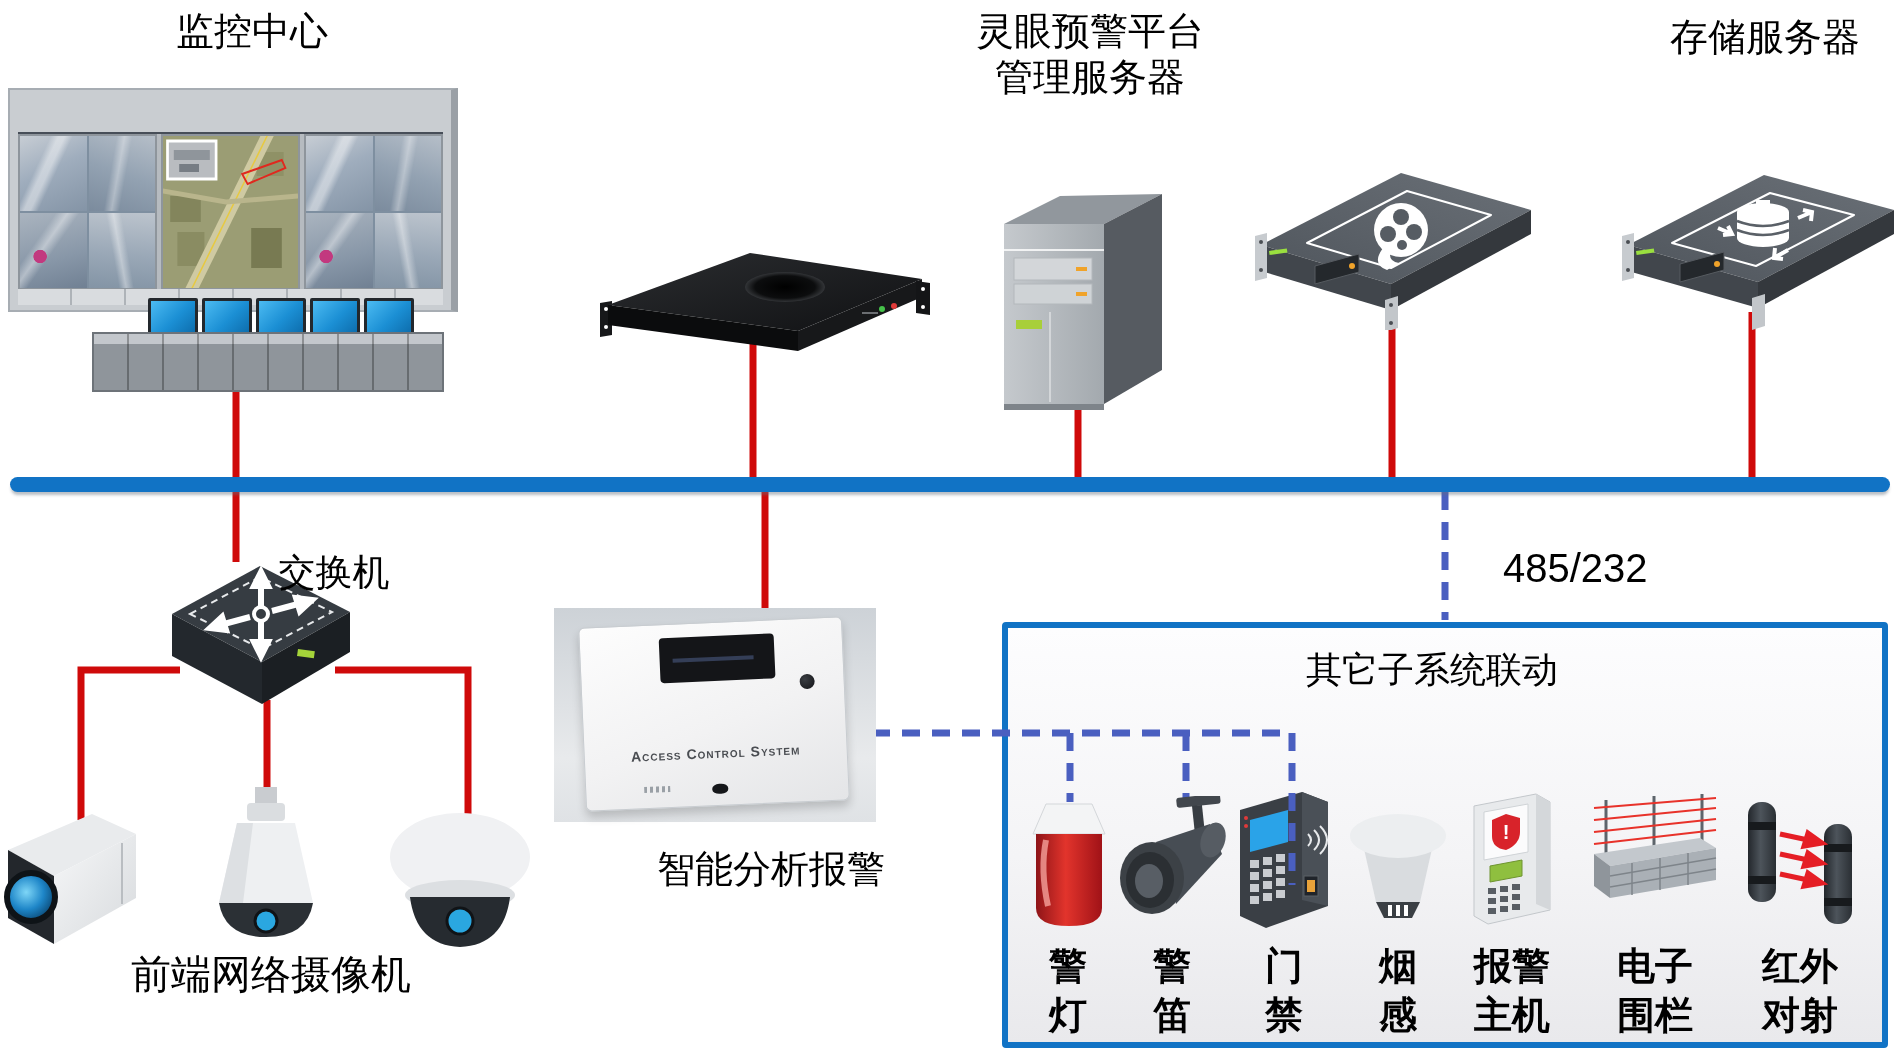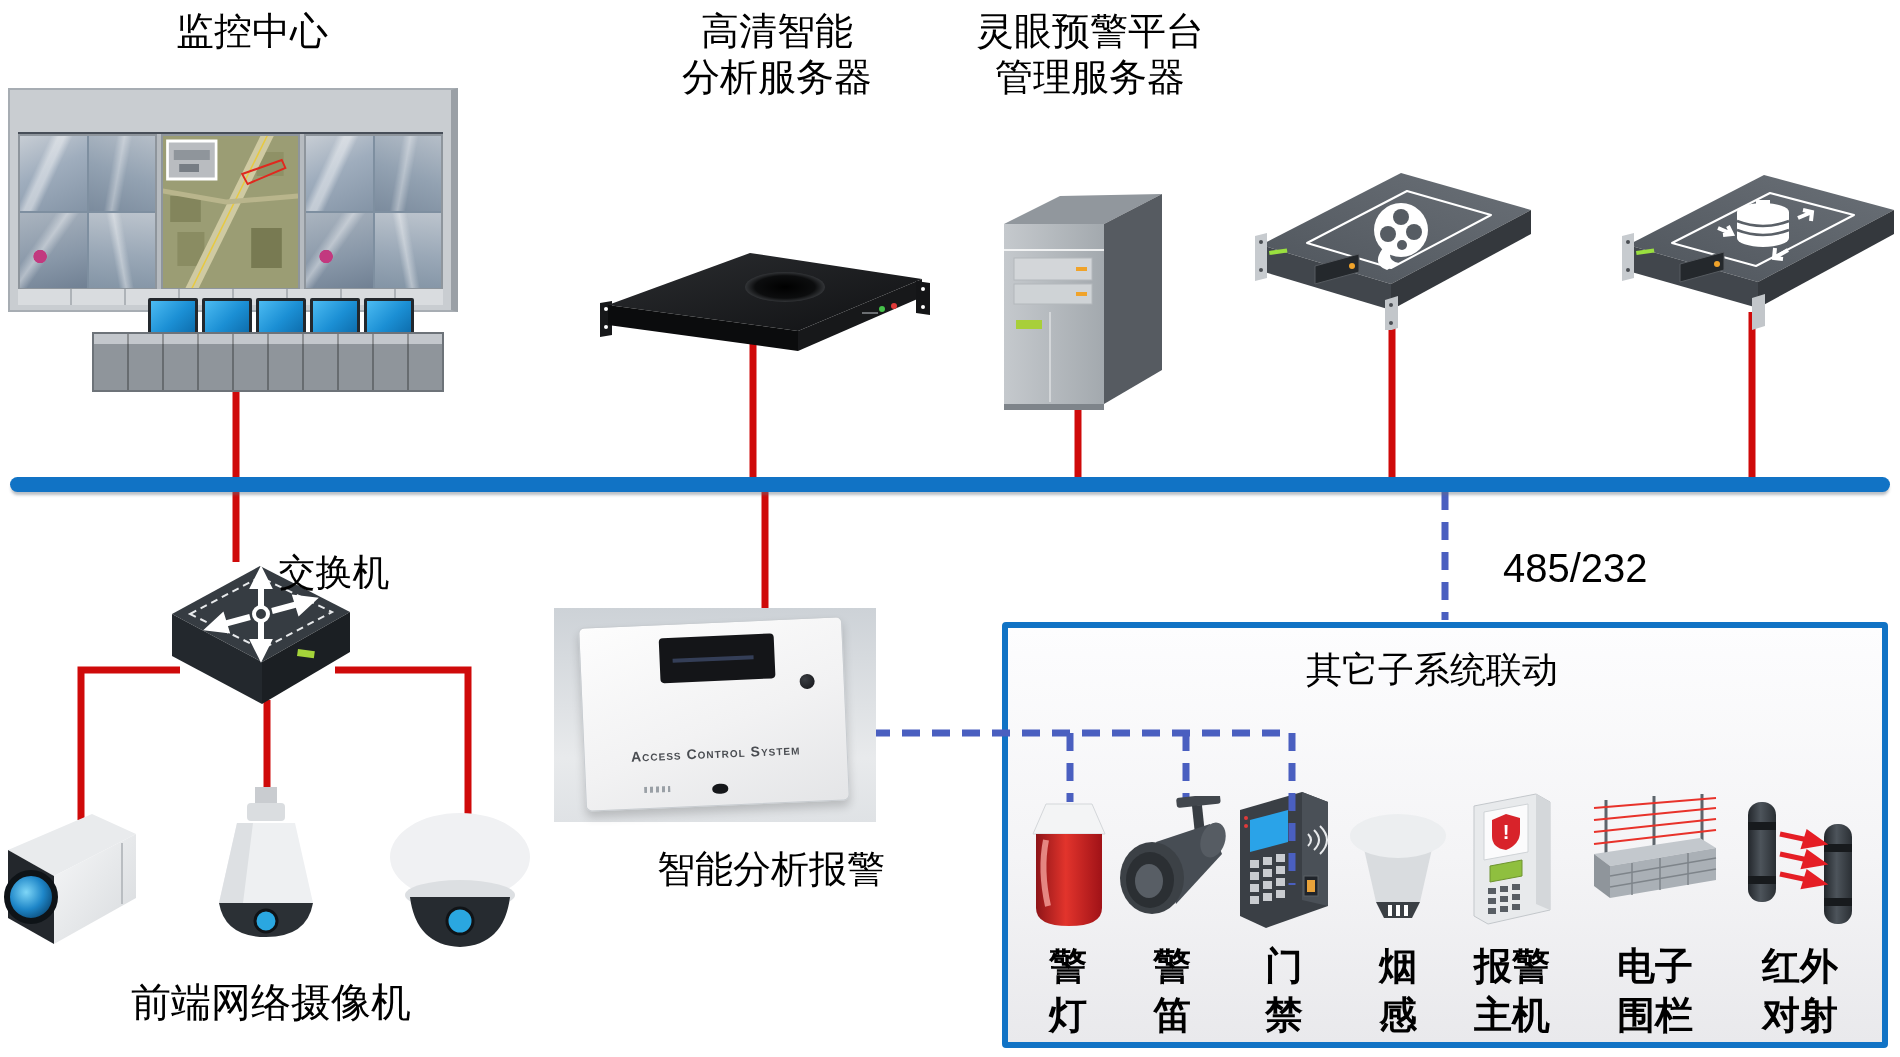--- a/index.html
+++ b/index.html
@@ -92,27 +92,26 @@
     <path d="M872 733 H1292" stroke="var(--dash)" stroke-width="7" stroke-dasharray="18 12" fill="none"></path>
     <path d="M1070 733 V802" stroke="var(--dash)" stroke-width="7" stroke-dasharray="18 12" fill="none"></path>
     <path d="M1186 733 V800" stroke="var(--dash)" stroke-width="7" stroke-dasharray="18 12" fill="none"></path>
   </svg>
 
   <div class="bus"></div>
 
   <div class="lbl big" style="left:252px;top:8px;">
     <div>监控中心</div>
   </div>
-  <div class="lbl big" style="left:777px;top:8px;">
-    <div>高清智能</div>
-    <div>分析服务器</div>
-  </div>
   <div class="lbl big" style="left:1090px;top:8px;">
     <div>灵眼预警平台</div>
     <div>管理服务器</div>
+  </div>
+  <div class="lbl big" style="left:1765px;top:14px;">
+    <div>存储服务器</div>
   </div>
 
   <div class="wall dev">
     <div class="ledbar">LED</div>
     <div class="screens">
       <div class="scr">
         <div class="grid2">
           <div class="tile tA"></div>
           <div class="tile tB"></div>
           <div class="tile tC"></div>
@@ -335,21 +334,21 @@
 
   <div class="lbl" style="left:298px;top:550px;font-size:37px;margin-left:36px;">
     <div>交换机</div>
   </div>
   <div class="lbl left" style="left:1472px;top:544px;font-size:40px;margin-left:31px;">
     <div>485/232</div>
   </div>
   <div class="lbl" style="left:771px;top:846px;font-size:38px;">
     <div>智能分析报警</div>
   </div>
-  <div class="lbl" style="left:271px;top:978px;font-size:40px;">
+  <div class="lbl" style="left:271px;top:950px;font-size:40px;">
     <div>前端网络摄像机</div>
   </div>
   <div class="lbl" style="left:1432px;top:648px;font-size:36px;">
     <div>其它子系统联动</div>
   </div>
 
   <div class="dev" style="left:1026px;top:796px;">
     <svg width="86" height="132" viewBox="0 0 86 132">
       <defs>
         <linearGradient id="redBody" x1="0" y1="0" x2="1" y2="0">

